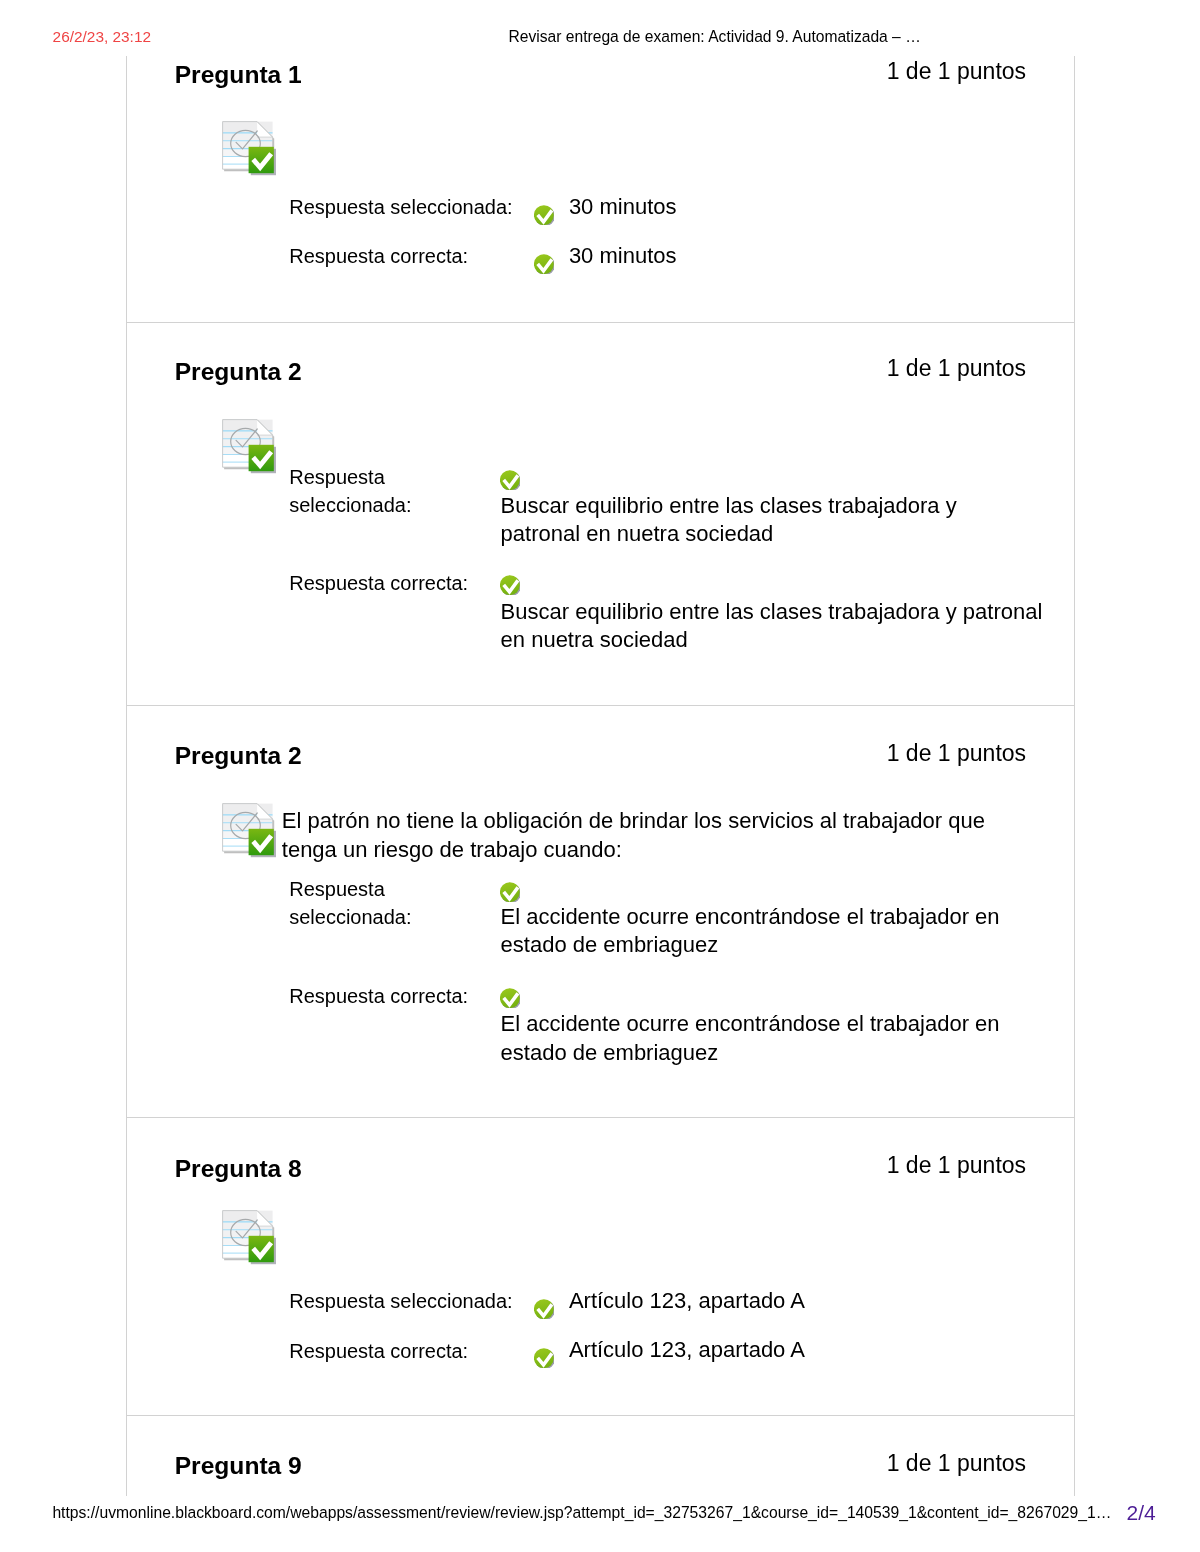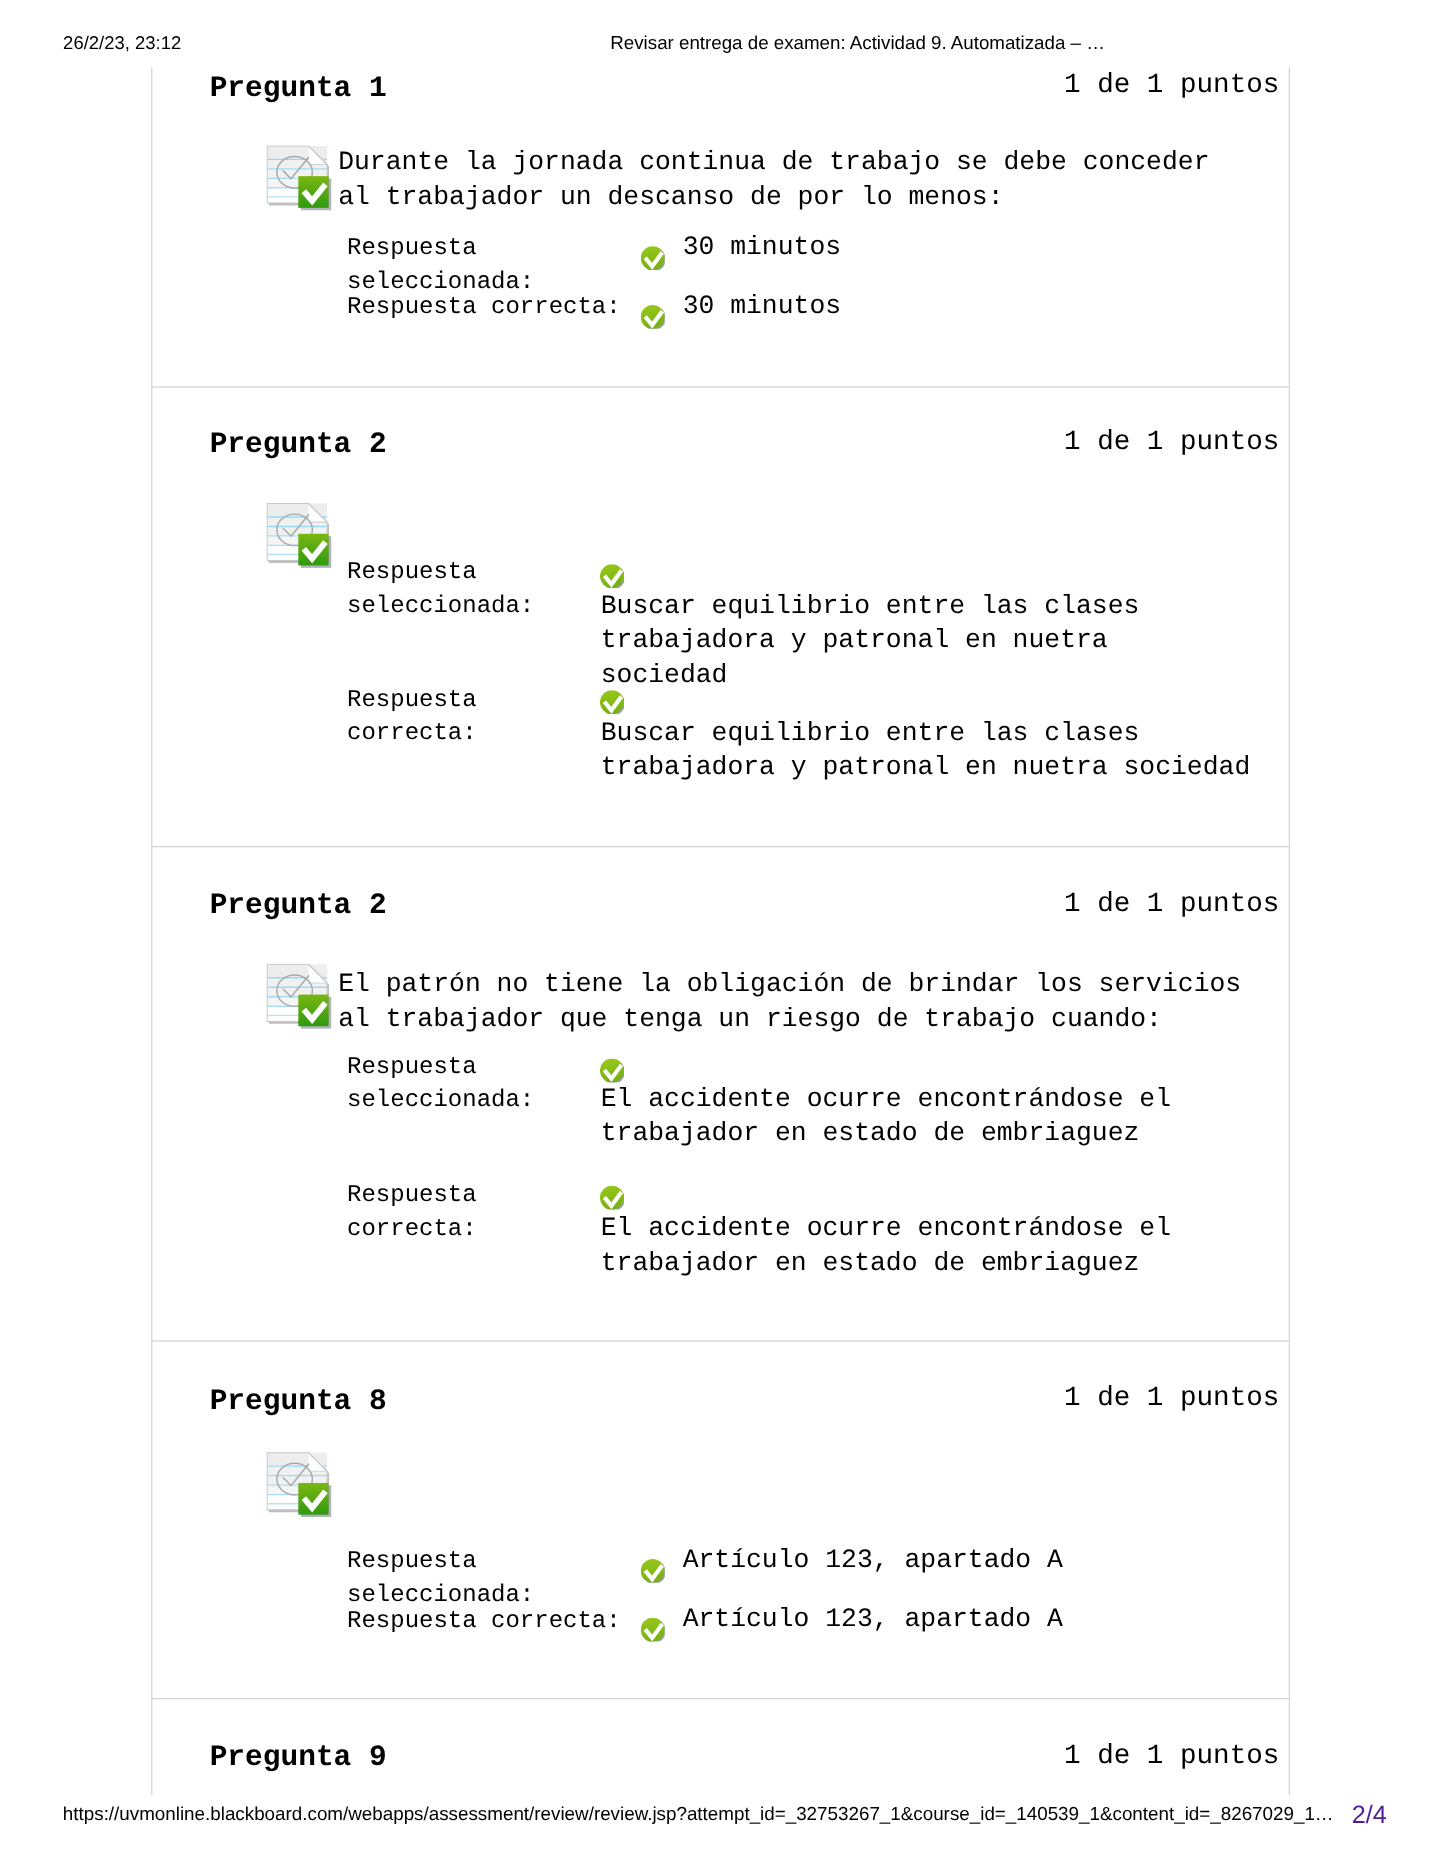--- a/index.html
+++ b/index.html
@@ -9,31 +9,30 @@
     background:#ffffff;
     font-family:"Liberation Sans", sans-serif;
     color:#000000;
     overflow:hidden;
     position:relative;
     -webkit-font-smoothing: antialiased;
     transform: translateZ(0);
   }
 
   
-  .hdr-date  { position:absolute; left:52.6px;  top:28px;   font-size:15.4px; line-height:18px; color:#000000; white-space:nowrap; }
+  .hdr-date  { position:absolute; left:52.6px;  top:28px;   font-size:15.4px; line-height:18px; color:#ef4444; white-space:nowrap; }
   .hdr-title { position:absolute; left:473.6px; top:28px;   font-size:15.62px; line-height:18px; color:#000; white-space:nowrap;margin-left:35px; }
   .ftr-url   { position:absolute; left:52.4px;  top:1504px; font-size:15.68px; line-height:18px; color:#000; white-space:nowrap; }
   .ftr-page  { position:absolute; left:1126.5px;top:1504px; font-size:21px; line-height:18px; color:#4c1d95; white-space:nowrap; }
 
   
   .qframe {
     position:absolute; left:126.2px; top:56.3px; width:948.4px;
     border-left:1px solid #d2d2d2;
     border-right:1px solid #d2d2d2;
-    font-family:Liberation Mono, monospace;
   }
   .question { position:relative; border-bottom:1px solid #d2d2d2; }
   .question.last { border-bottom:none; }
 
   
   .qtitle   { position:absolute; font-size:24.6px; font-weight:bold; line-height:30px; white-space:nowrap; }
   .qpoints  { position:absolute; font-size:23px; line-height:26px; white-space:nowrap; }
   .qicon    { position:absolute; width:56px; height:56px; }
   .qtext    { position:absolute; font-size:22px; line-height:28.7px; }
   .alabel   { position:absolute; font-size:20px; line-height:27.6px; }
@@ -117,21 +116,20 @@
 </svg>
 
 <div class="qframe">
 
   <section class="question" style="height:266.5px">
     <div class="qtitle" style="top:3.7px">Pregunta 1</div>
     <div class="qpoints" style="top:2.1px">1 de 1 puntos</div>
     <span class="qicon" style="top:64.4px"><svg viewBox="0 0 56 56" width="56" height="56">
           <use href="#ic-question-correct"></use>
         </svg></span>
-    <div class="qtext" style="top:65.6px;width:756px">Durante la jornada continua de trabajo se debe conceder al trabajador un descanso de por lo menos:</div>
     <div class="alabel" style="top:138.0px;width:250px">Respuesta seleccionada:</div>
     <span class="acheck" style="left:407.0px;top:148.7px"><svg viewBox="0 0 20 20" width="20" height="20">
           <use href="#ic-check-circle"></use>
         </svg></span>
     <div class="aval" style="left:441.7px;top:136.9px;width:400px">30 minutos</div>
     <div class="alabel" style="top:186.5px;width:250px">Respuesta correcta:</div>
     <span class="acheck" style="left:407.0px;top:197.3px"><svg viewBox="0 0 20 20" width="20" height="20">
           <use href="#ic-check-circle"></use>
         </svg></span>
     <div class="aval" style="left:441.7px;top:185.5px;width:400px">30 minutos</div>

